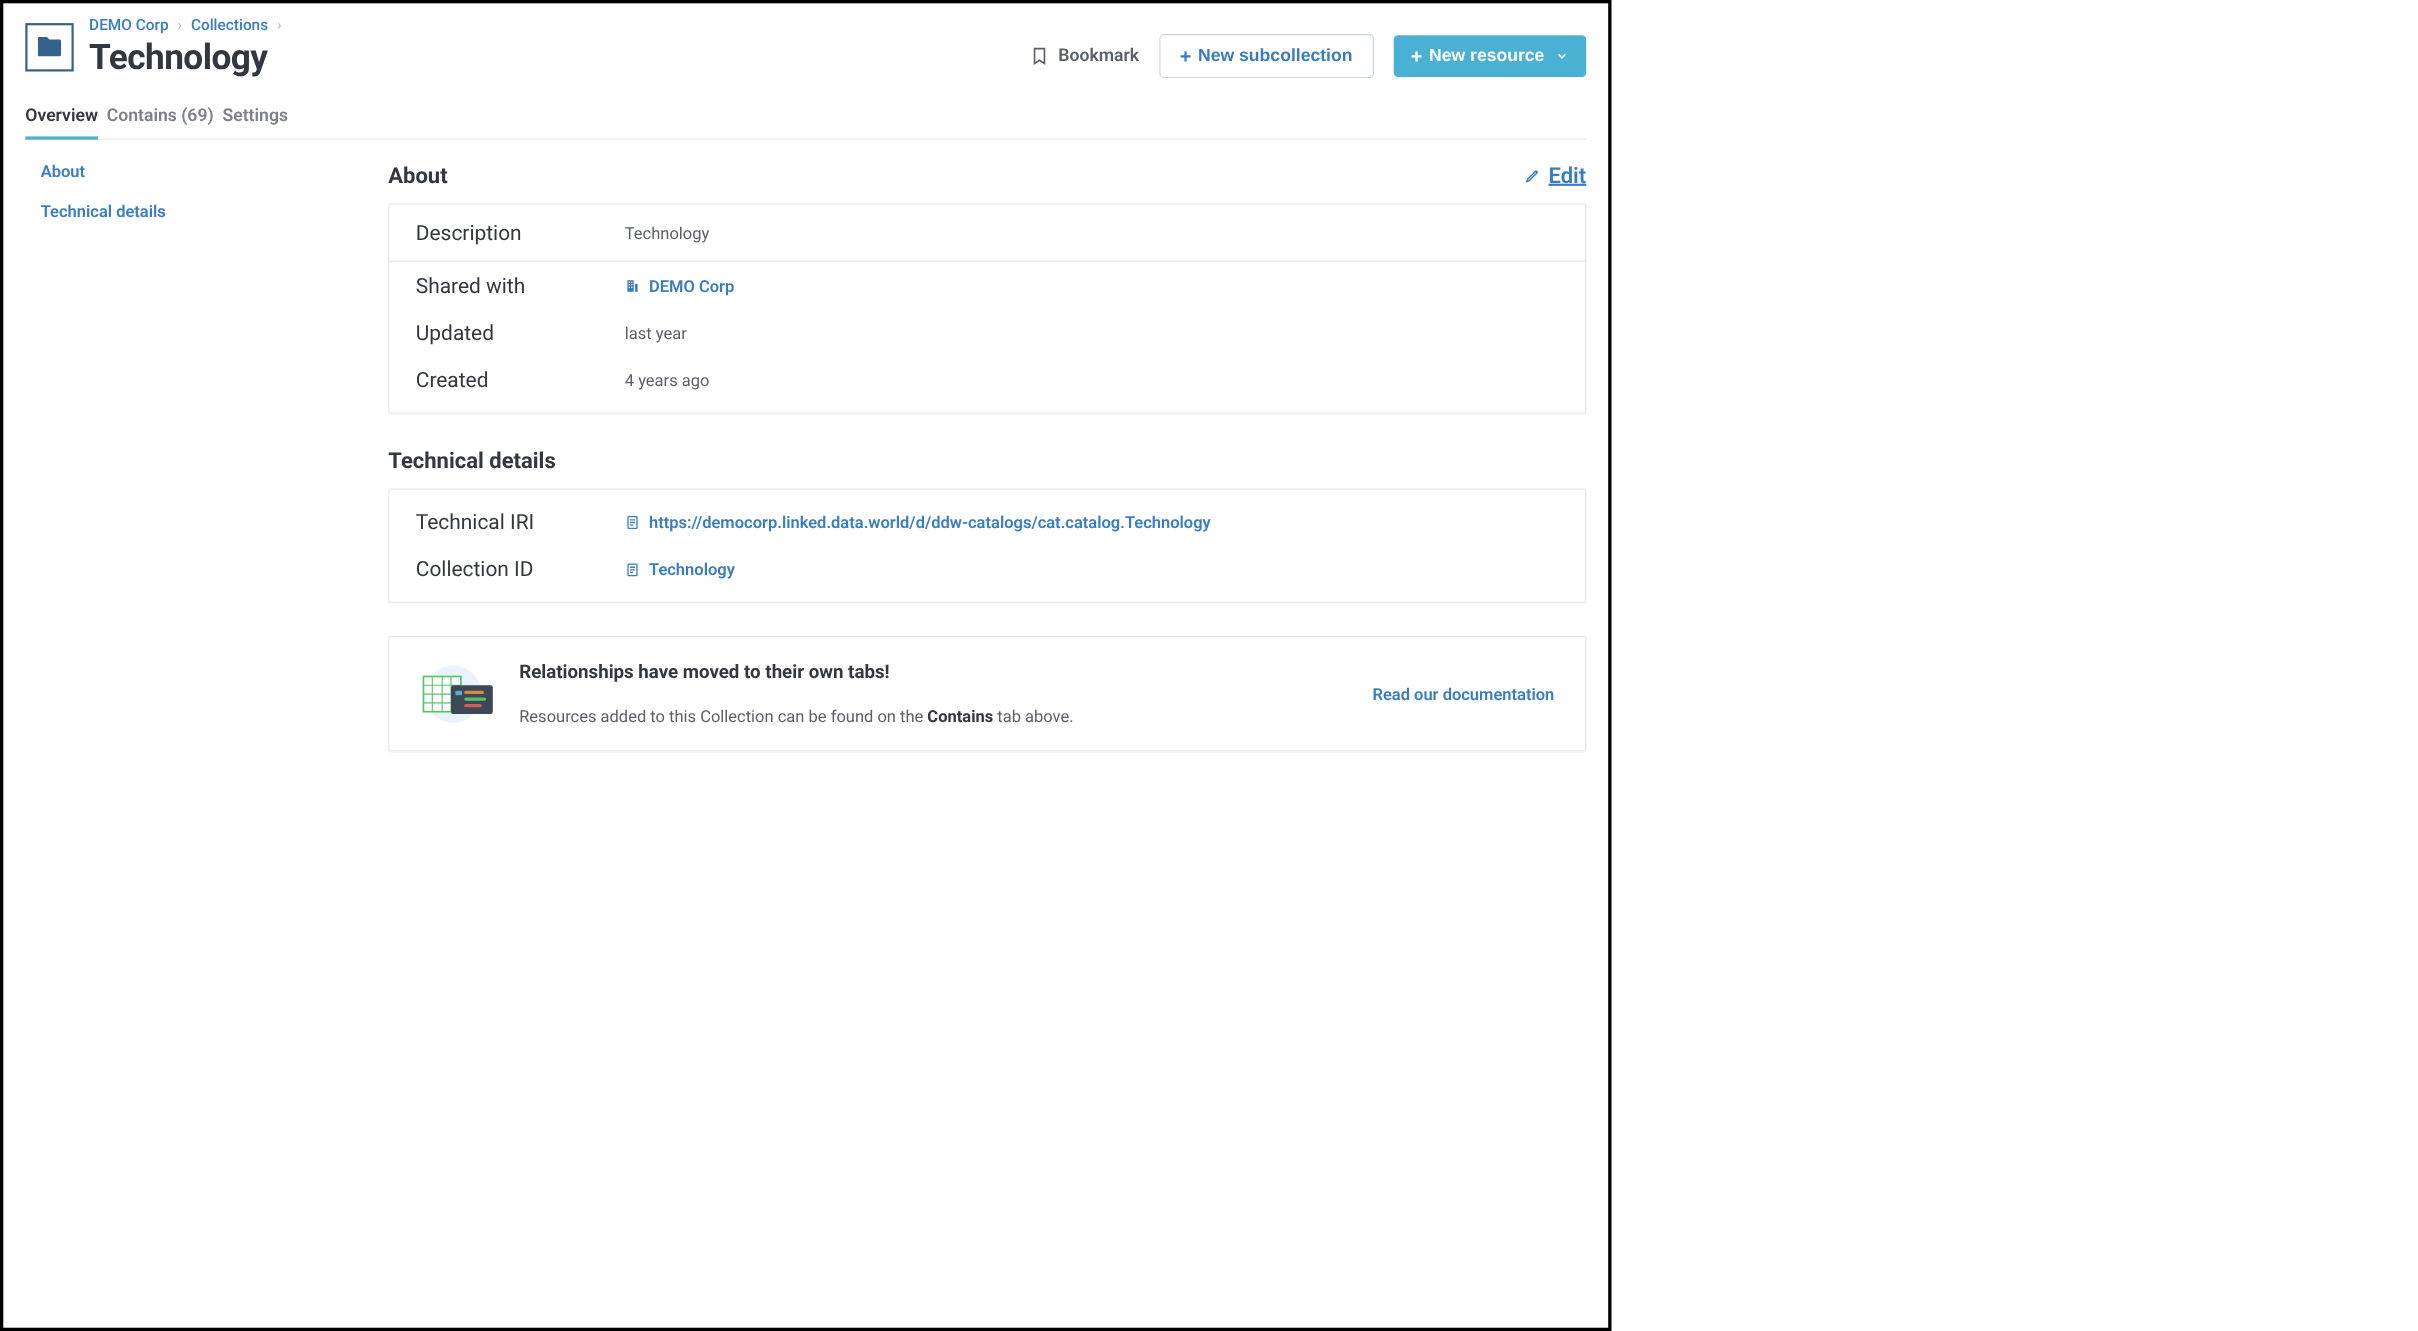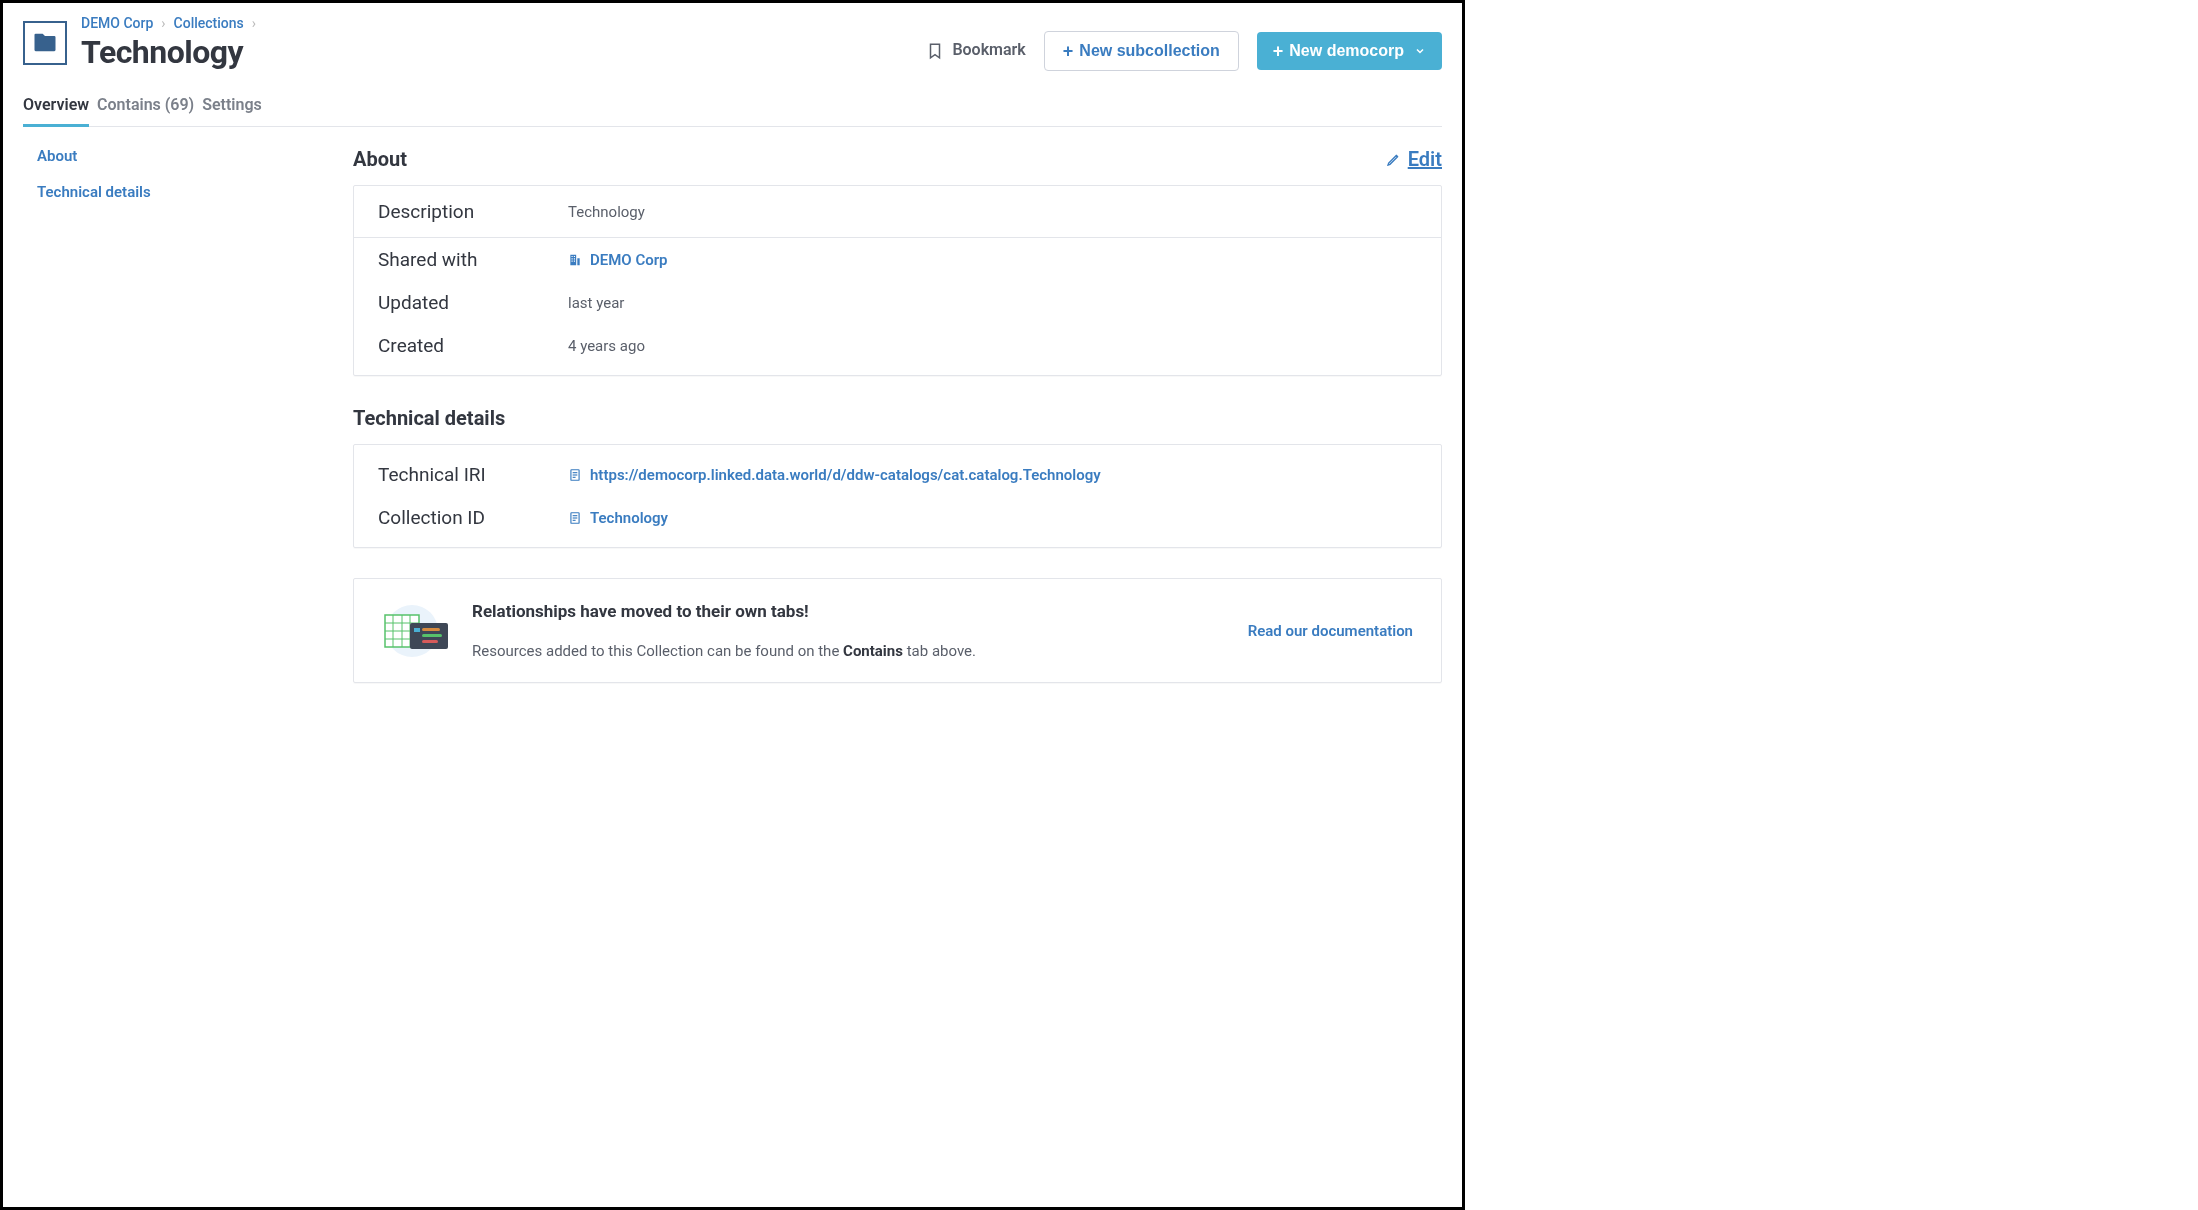--- a/index.html
+++ b/index.html
@@ -100,21 +100,21 @@
           <path d="M6 3h12v18l-6-4-6 4V3z"></path>
         </svg>
       <span>Bookmark</span>
     </div>
     <button class="btn-outline">
       <span class="plus">+</span>
       <span>New subcollection</span>
     </button>
     <button class="btn-primary">
       <span class="plus">+</span>
-      <span>New democorp</span>
+      <span>New resource</span>
       <svg class="chev-down" width="12" height="12" viewBox="0 0 24 24" fill="none" stroke="#fff" stroke-width="3">
           <path d="M6 9l6 6 6-6"></path>
         </svg>
     </button>
   </div>
 </div>
 
 <div class="tabs">
   <div class="tab active">Overview</div>
   <div class="tab">Contains (69)</div>

